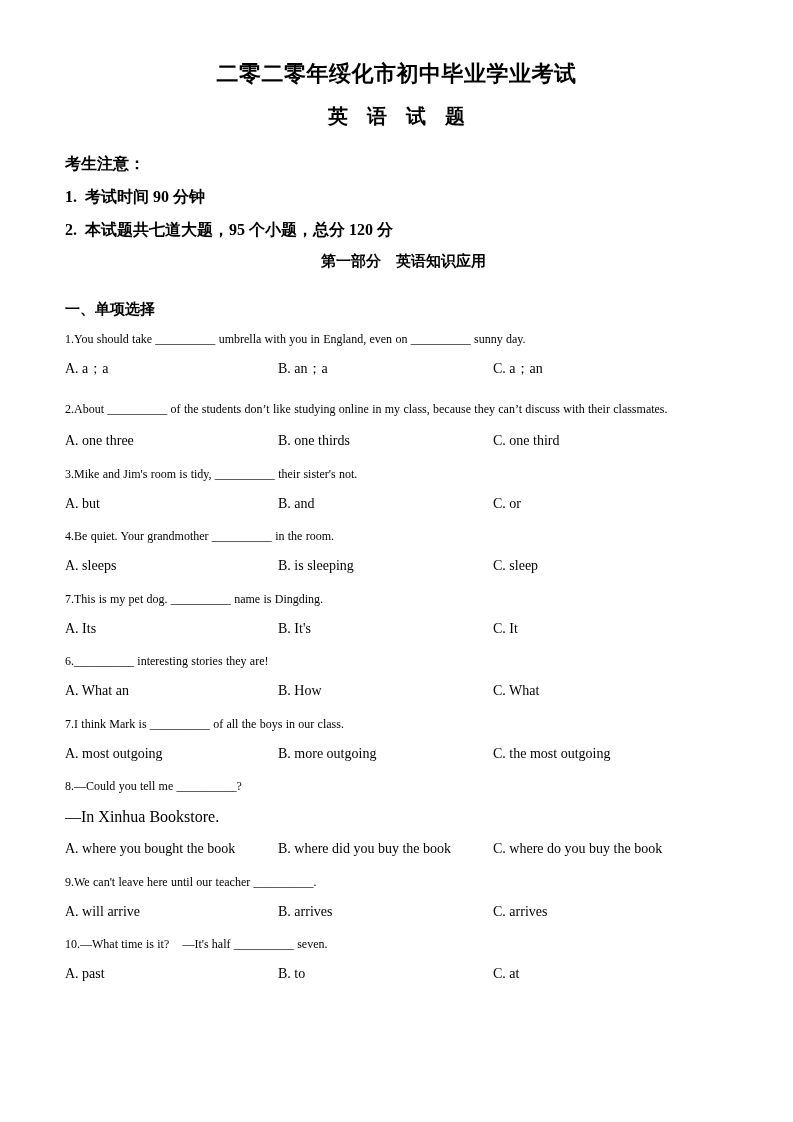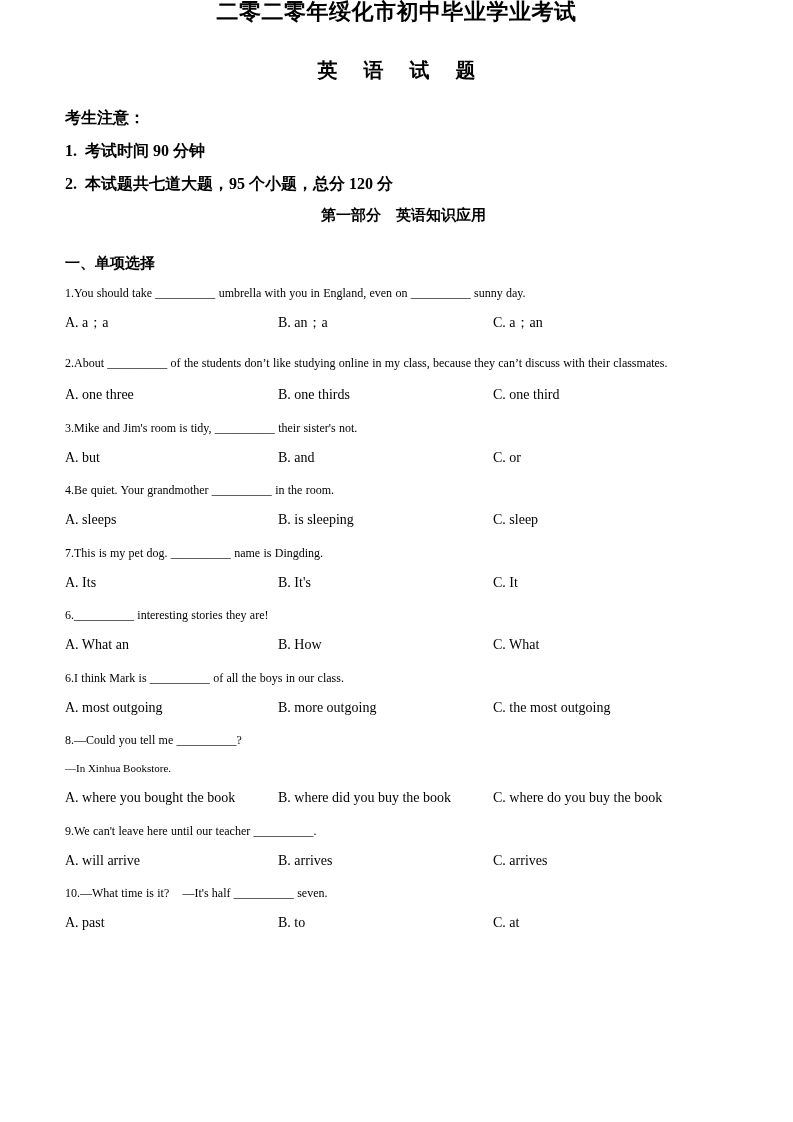--- a/index.html
+++ b/index.html
@@ -23,30 +23,30 @@
   }
 
   
   .doc-title {
     text-align: center;
     font-weight: bold;
     font-size: 22px;
     line-height: 1.1;
     letter-spacing: 0.5px;
     margin: 0;
+    padding-top: 62px;
   }
   .doc-subtitle {
     text-align: center;
     font-weight: bold;
     font-size: 20px;
     letter-spacing: 7px;
-    margin: 16px;
+    margin: 0;
     padding-top: 17px;
     padding-left: 7px;
-    font-family: Liberation Mono, monospace;
   }
 
   
   .notice-block {
     margin-top: 26px;
   }
   .notice-line {
     font-weight: bold;
     font-size: 16px;
     line-height: 1.0;
@@ -89,21 +89,21 @@
     margin: 0 0 17px 0;
     max-width: 650px;
     white-space: pre-wrap;
     word-spacing: 0.3px;
   }
   .q-stem.wrapped {
     line-height: 2.2;
     margin-bottom: 12px;
   }
   .q-extra {
-    font-size: 11px;
+    font-size: 16px;
     line-height: 1.0;
     margin: 4px 0 17px 0;
     white-space: pre-wrap;
   }
   .q-options {
     display: flex;
     font-size: 14px;
     line-height: 1.0;
     margin: 0 0 19.5px 0;
     align-items: flex-end;
@@ -182,21 +182,21 @@
     <div class="q-item">
       <p class="q-stem">6.__________ interesting stories they are!</p>
       <div class="q-options">
         <span class="opt opt-a">A. What an</span>
         <span class="opt opt-b">B. How</span>
         <span class="opt opt-c">C. What</span>
       </div>
     </div>
 
     <div class="q-item">
-      <p class="q-stem">6.I think Mark is __________ of all the boys in our class.</p>
+      <p class="q-stem">7.I think Mark is __________ of all the boys in our class.</p>
       <div class="q-options">
         <span class="opt opt-a">A. most outgoing</span>
         <span class="opt opt-b">B. more outgoing</span>
         <span class="opt opt-c">C. the most outgoing</span>
       </div>
     </div>
 
     <div class="q-item">
       <p class="q-stem">8.—Could you tell me __________?</p>
       <p class="q-extra">—In Xinhua Bookstore.</p>

